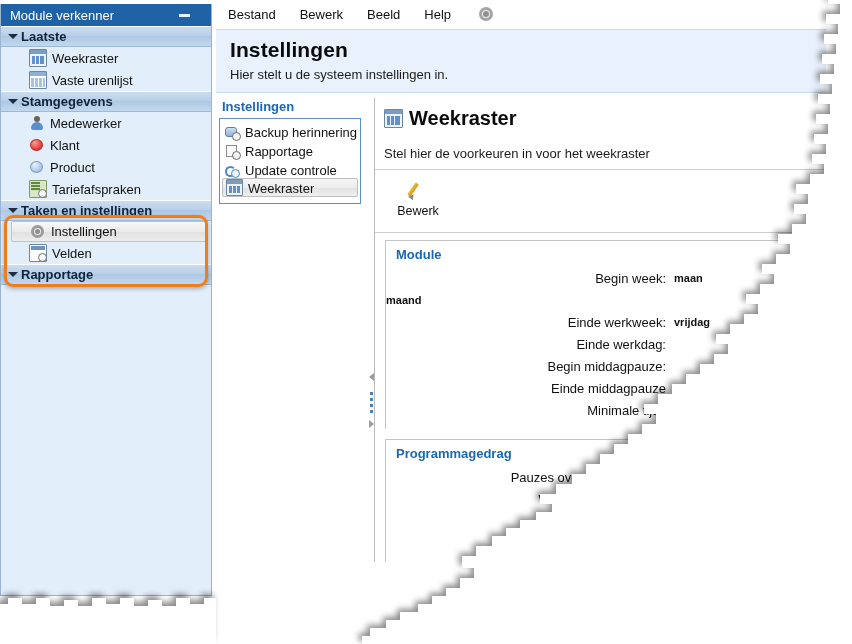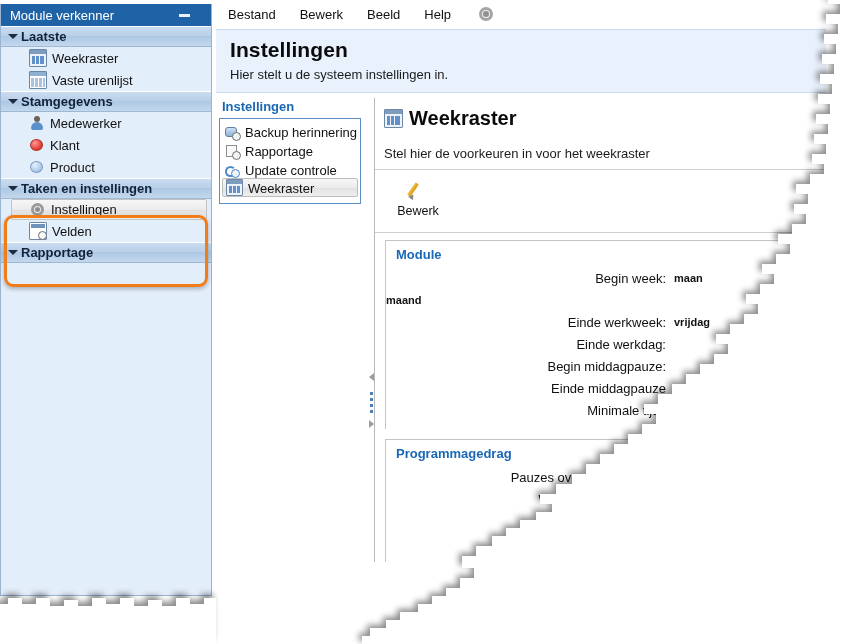--- a/index.html
+++ b/index.html
@@ -255,20 +255,24 @@
           <span>Medewerker</span>
         </div>
         <div class="item">
           <span class="ic ic-ball-red"></span>
           <span>Klant</span>
         </div>
         <div class="item">
           <span class="ic ic-ball-blue"></span>
           <span>Product</span>
         </div>
+        <div class="item">
+          <span class="ic ic-tarief"></span>
+          <span>Tariefafspraken</span>
+        </div>
         <div class="group-header">
           <span class="tri"></span>
           <span>Taken en instellingen</span>
         </div>
         <div class="item selected">
           <span class="ic ic-gear"></span>
           <span>Instellingen</span>
         </div>
         <div class="item">
           <span class="ic ic-velden"></span>

